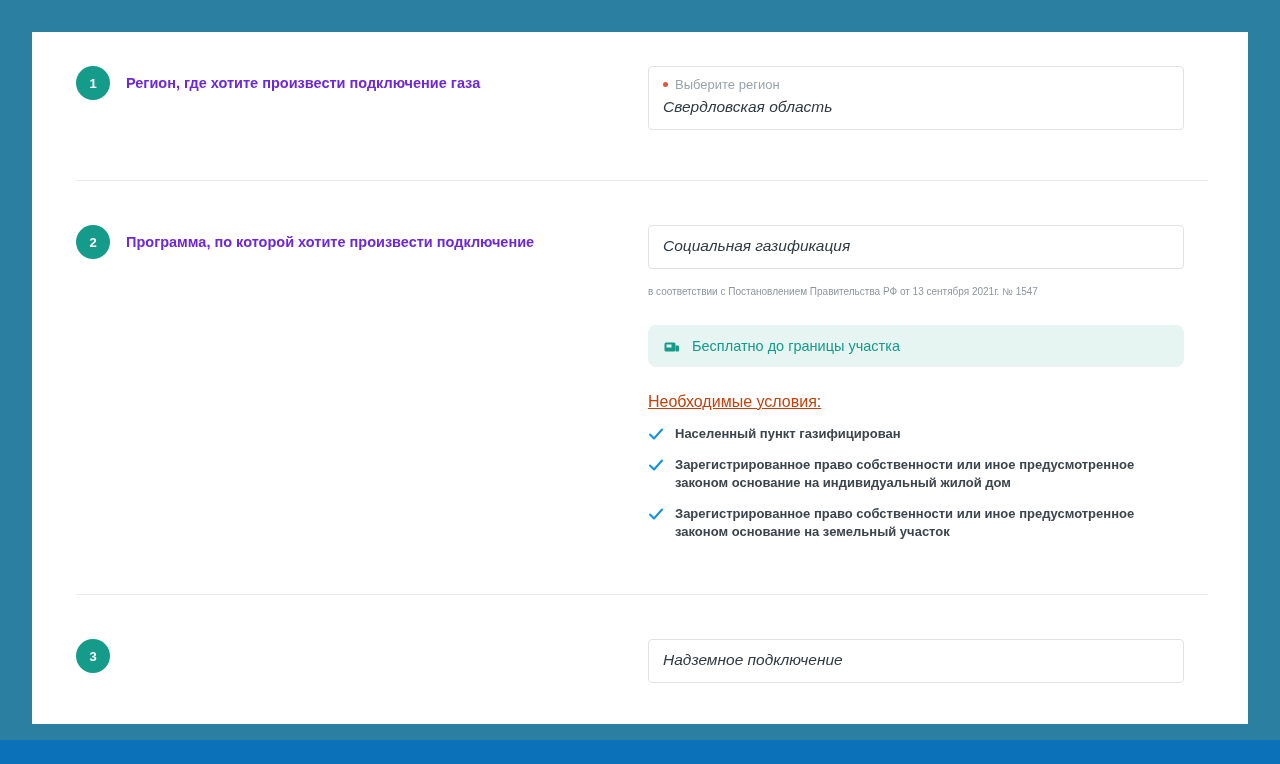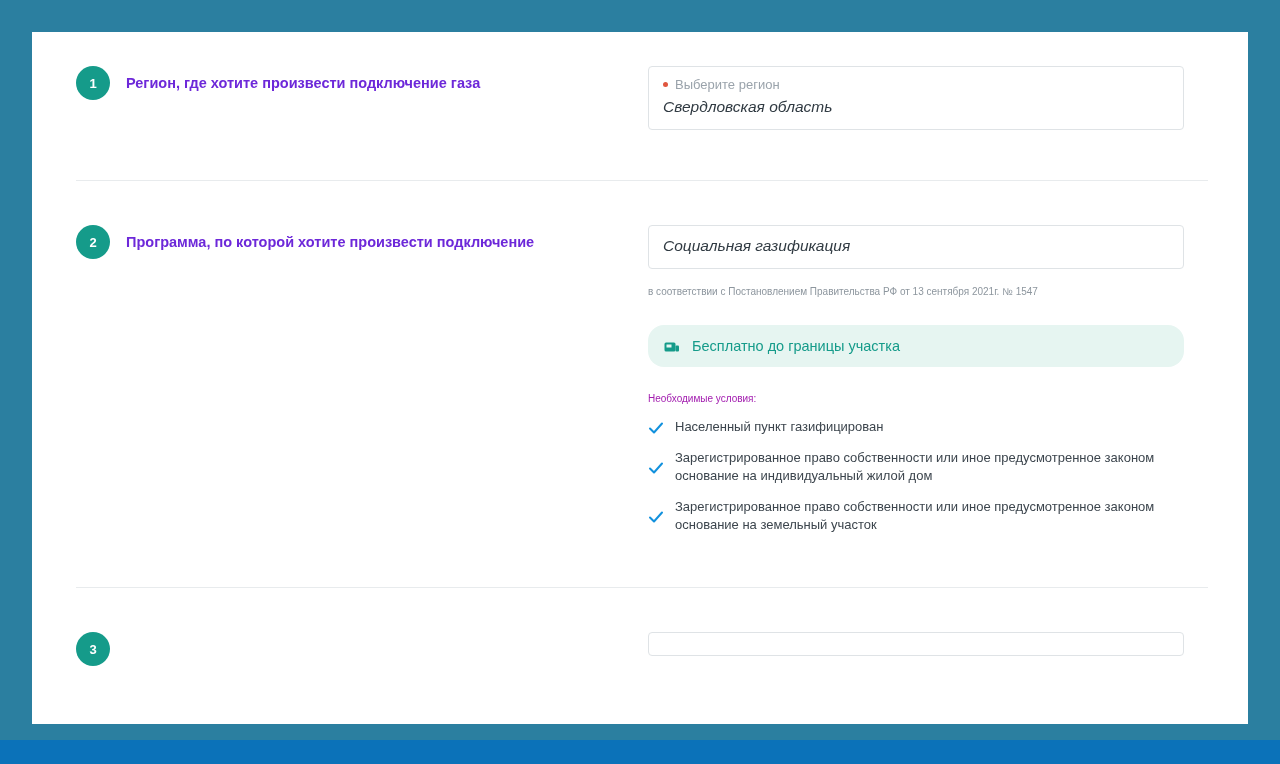--- a/index.html
+++ b/index.html
@@ -130,49 +130,51 @@
     margin-top: 16px;
     line-height: 14px;
   }
 
   
   .banner {
     margin-top: 26px;
     width: 536px;
     box-sizing: border-box;
     background: #e6f5f1;
-    border-radius: 16px;
+    border-radius: 8px;
     padding: 13px 16px;
     display: flex;
     align-items: center;
   }
   .banner-icon {
     width: 16px;
     height: 13px;
     margin-right: 12px;
     flex: 0 0 16px;
     position: relative;
   }
   .banner-text {
     font-size: 14.5px;
     color: #159b8a;
   }
 
   .conditions-title {
-    font-size: 10px;
-    color: #a21caf;
+    font-size: 16px;
+    color: #c2410c;
     margin-top: 26px;
     margin-bottom: 14px;
+    text-decoration: underline;
   }
 
   .cond {
     display: flex;
-    align-items: center;
+    align-items: flex-start;
     margin-bottom: 13px;
     width: 540px;
+    font-weight: bold;
   }
   .cond-check {
     flex: 0 0 16px;
     width: 16px;
     height: 16px;
     margin-right: 11px;
     margin-top: 1px;
   }
   .cond-text {
     font-size: 13px;
@@ -281,20 +283,21 @@
   <div class="divider"></div>
   <div style="height:44px"></div>
 
   <div class="step">
     <div class="step-inner">
       <div class="step-left">
         <div class="step-badge">3</div>
       </div>
       <div class="step-right">
         <div class="field">
+          <div class="field-value">Надземное подключение</div>
         </div>
       </div>
     </div>
   </div>
 
 </div>
 
 <div class="bottom-strip"></div>
 
 </body></html>

